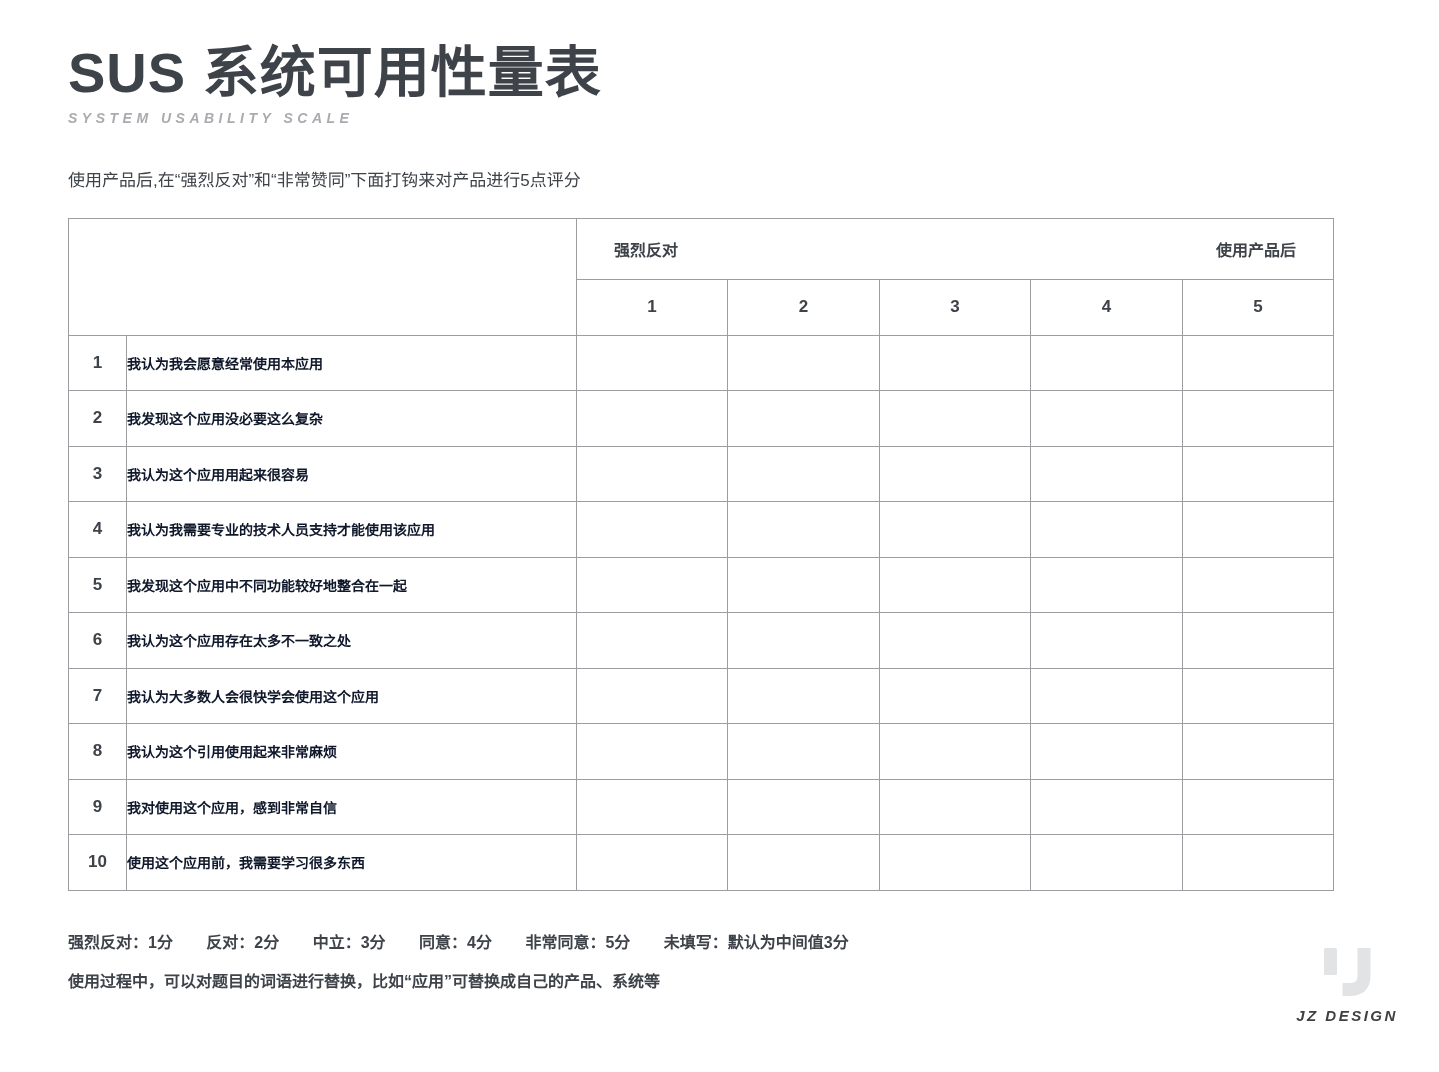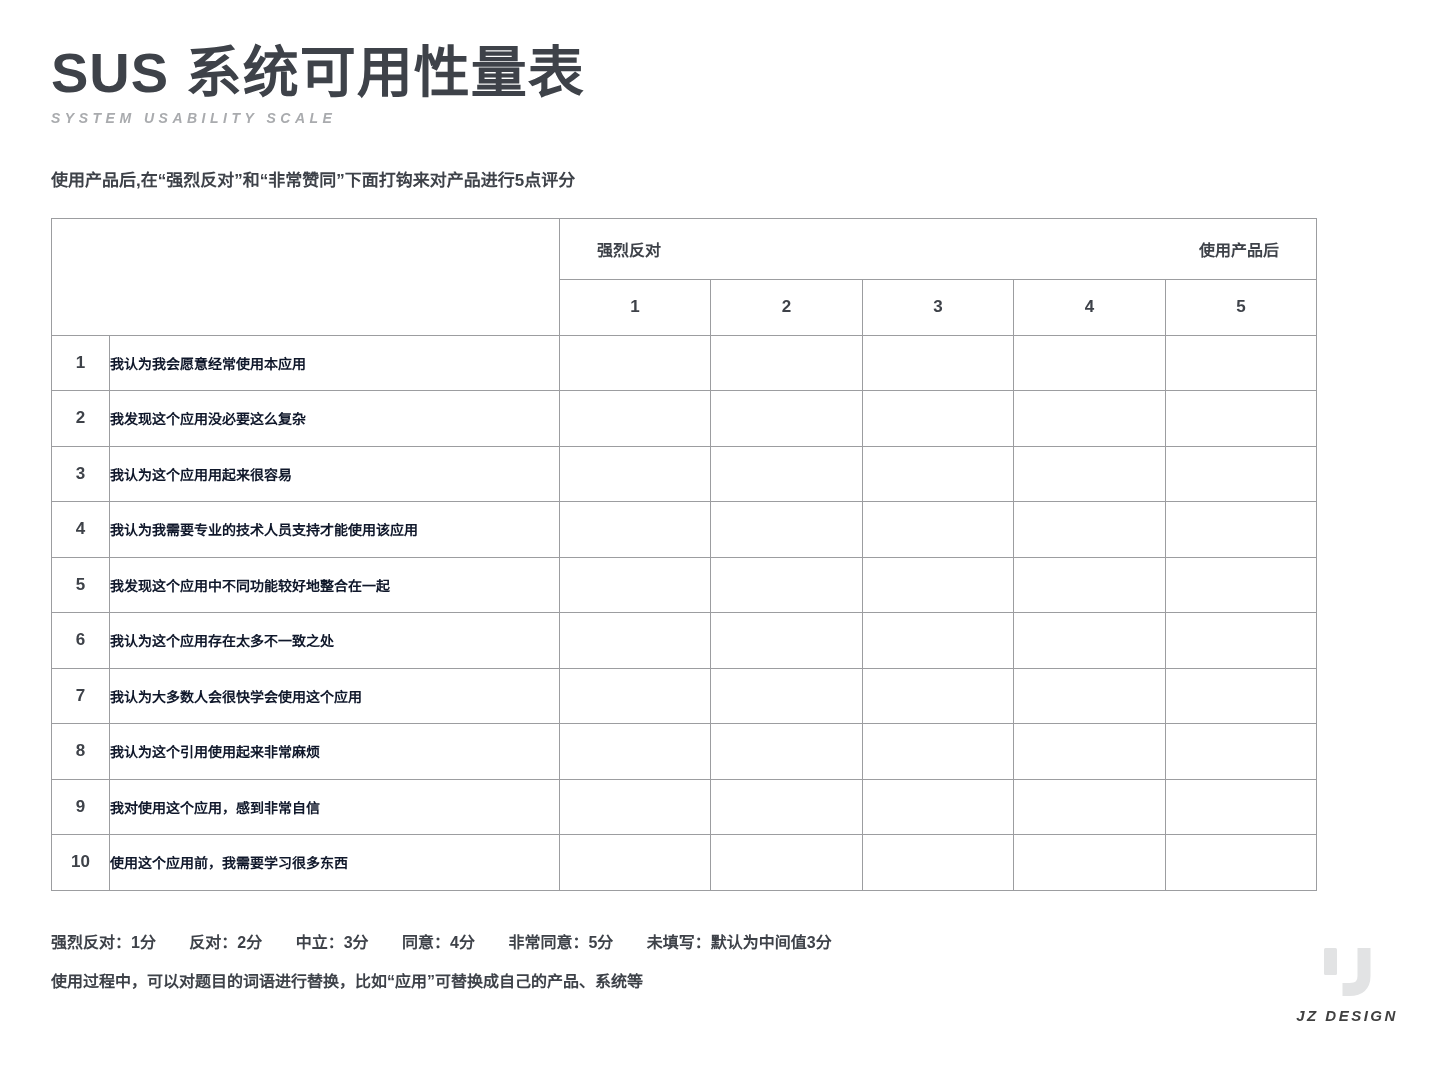--- a/index.html
+++ b/index.html
@@ -6,21 +6,21 @@
   html, body { margin: 0; padding: 0; }
   body {
     width: 1439px;
     height: 1072px;
     background: #ffffff;
     position: relative;
     overflow: hidden;
     font-family: "Liberation Sans", "DejaVu Sans", sans-serif;
     color: #3e4249;
   }
-  .content { padding-left: 51px; padding-right: 75px; }
+  .content { padding-left: 68px; padding-right: 75px; }
 
   
   .page-title {
     margin: 42px 0 0 0;
     font-size: 56px;
     line-height: 1.1;
     font-weight: 900;
     letter-spacing: 1px;
     color: #3e4249;
   }
@@ -30,21 +30,21 @@
     font-weight: 700;
     letter-spacing: 4.5px;
     color: #a9abae;
     font-style: italic;
   }
 
   
   .instruction {
     margin: 40px 0 0 0;
     font-size: 17px;
-    font-weight: 700;
+    font-weight: 400;
     color: #3e4249;
   }
 
   
   table.sus-table {
     border-collapse: collapse;
     table-layout: fixed;
     width: 1265px;
     margin-top: 27px;
   }

